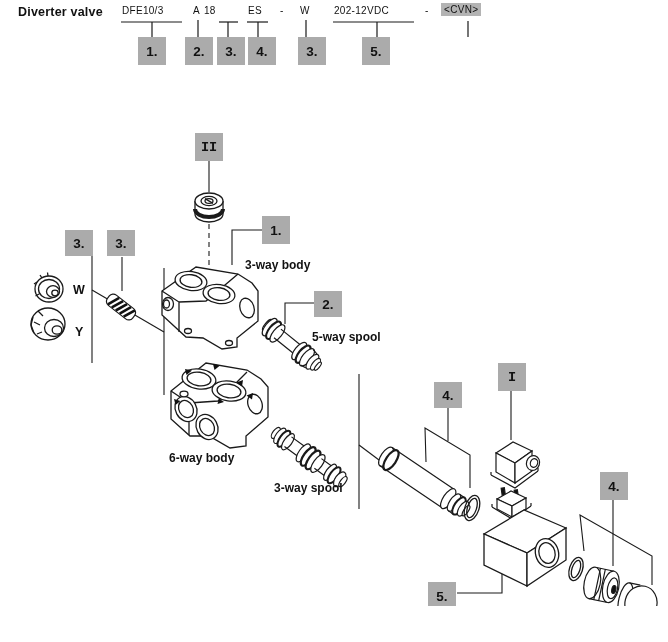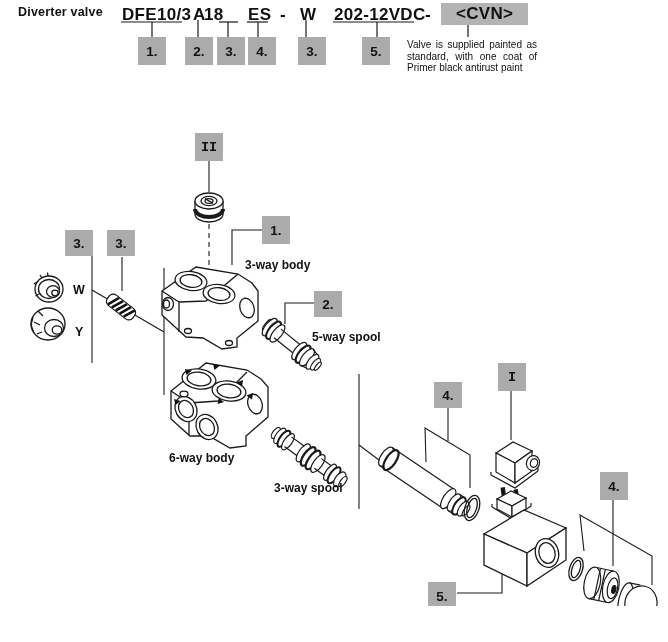--- a/index.html
+++ b/index.html
@@ -1,21 +1,21 @@
 <!DOCTYPE html>
 <html><head>
 <meta charset="utf-8">
 <style>
   html,body{margin:0;padding:0;background:#fff;}
   #stage{position:relative;width:668px;height:606px;background:#fff;overflow:hidden;
          font-family:"Liberation Sans",sans-serif;color:#111;}
   #lineart{position:absolute;left:0;top:0;}
-  .code-seg{position:absolute;top:5px;font-size:17px;font-weight:bold;letter-spacing:.3px;white-space:nowrap;}
+  .code-seg{position:absolute;top:5px;font-size:10px;font-weight:normal;letter-spacing:.3px;white-space:nowrap;}
   .product{position:absolute;left:18px;top:5px;font-size:12.5px;font-weight:bold;letter-spacing:.2px;}
-  .hl{background:#b3b3b3;padding:1px 15px;top:3px;}
+  .hl{background:#b3b3b3;padding:1px 3px;top:3px;}
   .callout{position:absolute;width:28px;height:28px;background:#ababab;
            display:flex;align-items:center;justify-content:center;
            font-size:13.5px;font-weight:bold;color:#111;}
   .callout.small{height:26px;}
   .mono{font-family:"Liberation Mono",monospace;font-weight:bold;font-size:13.5px;}
   .partlabel{position:absolute;font-size:12px;font-weight:bold;white-space:nowrap;}
   .optlabel{position:absolute;font-size:12.5px;font-weight:bold;}
   .note{position:absolute;left:407px;top:39px;width:130px;font-size:10px;line-height:11.5px;}
   .note .j{text-align:justify;text-align-last:justify;}
 </style>
@@ -238,25 +238,20 @@
   <span class="code-seg" style="left:425px">-</span>
   <span class="code-seg hl" style="left:441px">&lt;CVN&gt;</span>
 
   <div class="callout" style="left:138px;top:37px">1.</div>
   <div class="callout" style="left:185px;top:37px">2.</div>
   <div class="callout" style="left:217px;top:37px">3.</div>
   <div class="callout" style="left:248px;top:37px">4.</div>
   <div class="callout" style="left:298px;top:37px">3.</div>
   <div class="callout" style="left:362px;top:37px">5.</div>
 
-  <div class="note">
-    <div class="j">Valve is supplied painted as</div>
-    <div class="j">standard,  with  one  coat  of</div>
-    <div>Primer black antirust paint</div>
-  </div>
 
   <div class="callout mono" style="left:195px;top:133px">II</div>
   <div class="callout" style="left:262px;top:216px">1.</div>
   <div class="callout small" style="left:65px;top:230px">3.</div>
   <div class="callout small" style="left:107px;top:230px">3.</div>
   <div class="callout small" style="left:314px;top:291px">2.</div>
   <div class="callout small" style="left:434px;top:382px">4.</div>
   <div class="callout mono" style="left:498px;top:363px">I</div>
   <div class="callout" style="left:600px;top:472px">4.</div>
   <div class="callout" style="left:428px;top:582px">5.</div>

